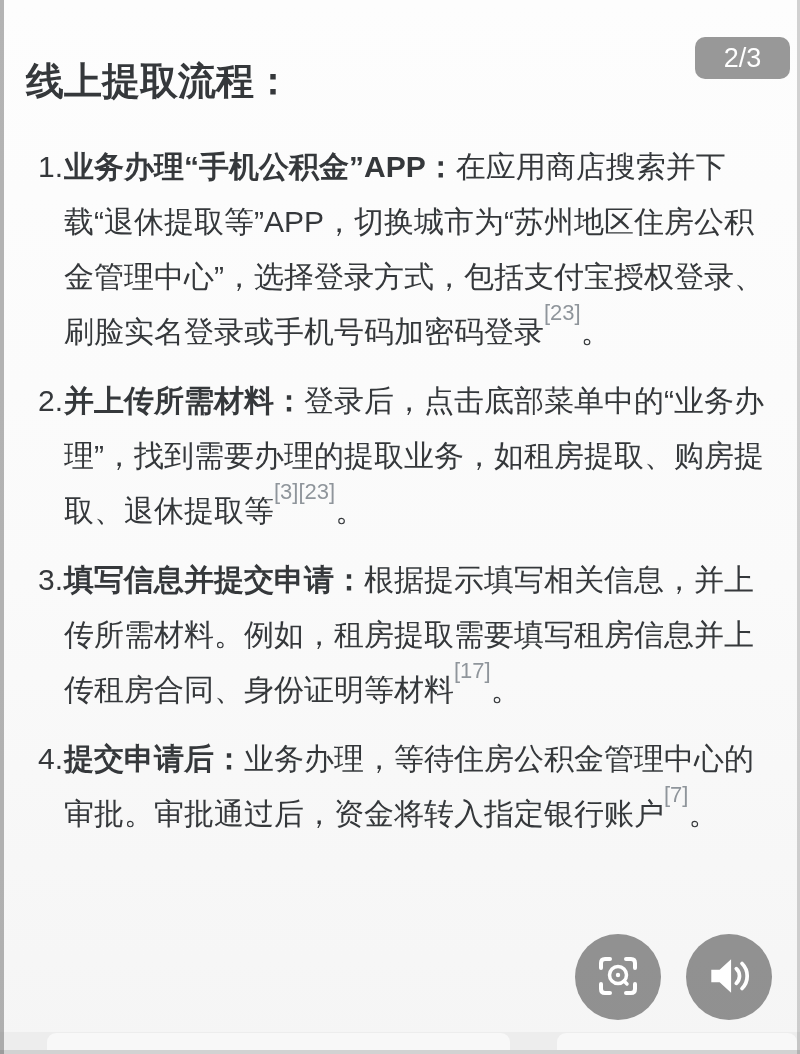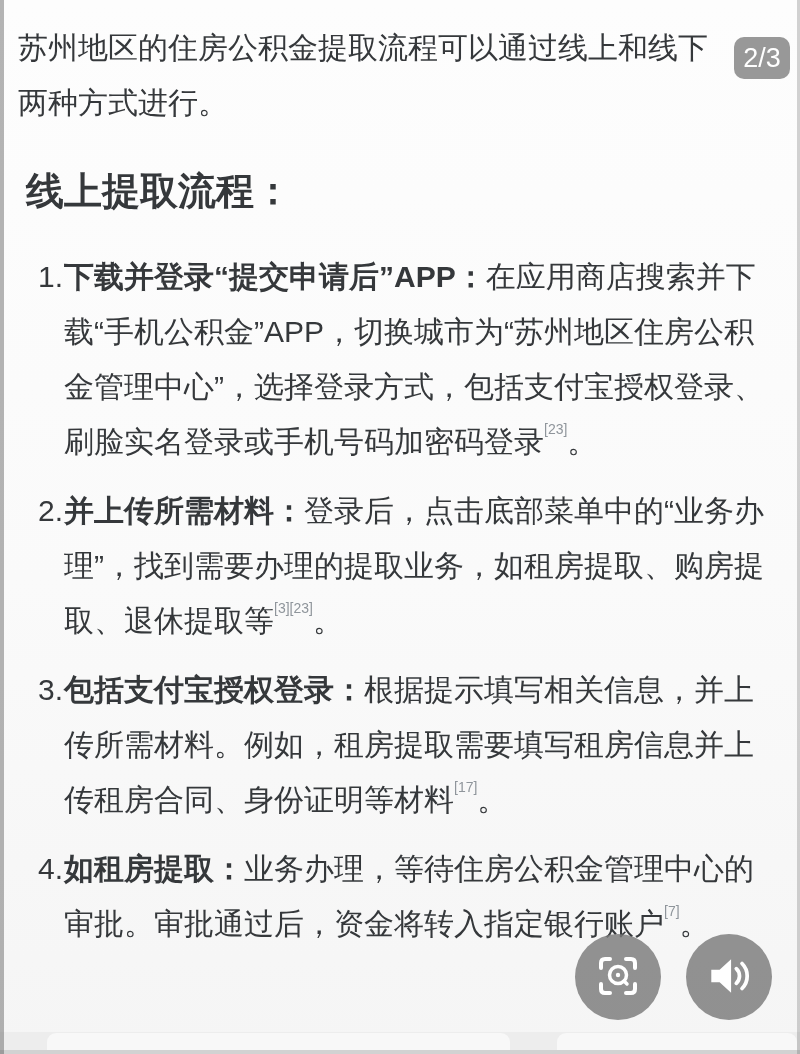--- a/index.html
+++ b/index.html
@@ -28,28 +28,28 @@
   }
   .steps{margin:30px 0 0 20px;padding:0;list-style:none;}
   .step{display:flex;margin-bottom:14px;}
   .step-num{flex:0 0 26px;font-size:30px;line-height:55px;}
   .step-body{
     width:706px;font-size:30px;line-height:55px;
     word-break:break-all;
   }
   .step-title{font-weight:bold;}
   .cite{
-    font-size:14px;color:#8f959b;
+    font-size:22px;color:#8f959b;
     position:relative;top:-0.52em;
     letter-spacing:0;line-height:0;
   }
 
   .page-badge{
     position:absolute;top:37px;right:10px;
-    width:56px;height:42px;
+    width:95px;height:42px;
     background:rgba(138,138,138,.88);
     color:#fff;font-size:27px;
     border-radius:10px;
     display:flex;align-items:center;justify-content:center;
     z-index:4;
   }
 
   .fab{
     position:absolute;width:86px;height:86px;border-radius:50%;
     background:rgba(122,122,122,.82);
@@ -76,38 +76,37 @@
 </head>
 <body>
 
 <div class="screen">
   <div class="edge-left"></div>
   <div class="edge-right"></div>
 
   <div class="page-badge">2/3</div>
 
   <div class="content">
-    <p class="intro">苏州地区的住房公积金提取流程可以通过线上和线下两种方式进行。</p>
     <h2 class="heading">线上提取流程：</h2>
     <ol class="steps">
         <li class="step">
           <span class="step-num">1.</span>
-          <div class="step-body"><span class="step-title">下载并登录“提交申请后”APP：</span><span>在应用商店搜索并下载“手机公积金”APP，切换城市为“苏州地区住房公积金管理中心”，选择登录方式，包括支付宝授权登录、刷脸实名登录或手机号码加密码登录</span><sup class="cite">[23]</sup><span>。</span></div>
+          <div class="step-body"><span class="step-title">业务办理“手机公积金”APP：</span><span>在应用商店搜索并下载“退休提取等”APP，切换城市为“苏州地区住房公积金管理中心”，选择登录方式，包括支付宝授权登录、刷脸实名登录或手机号码加密码登录</span><sup class="cite">[23]</sup><span>。</span></div>
         </li>
         <li class="step">
           <span class="step-num">2.</span>
           <div class="step-body"><span class="step-title">并上传所需材料：</span><span>登录后，点击底部菜单中的“业务办理”，找到需要办理的提取业务，如租房提取、购房提取、退休提取等</span><sup class="cite">[3]</sup><sup class="cite">[23]</sup><span>。</span></div>
         </li>
         <li class="step">
           <span class="step-num">3.</span>
-          <div class="step-body"><span class="step-title">包括支付宝授权登录：</span><span>根据提示填写相关信息，并上传所需材料。例如，租房提取需要填写租房信息并上传租房合同、身份证明等材料</span><sup class="cite">[17]</sup><span>。</span></div>
+          <div class="step-body"><span class="step-title">填写信息并提交申请：</span><span>根据提示填写相关信息，并上传所需材料。例如，租房提取需要填写租房信息并上传租房合同、身份证明等材料</span><sup class="cite">[17]</sup><span>。</span></div>
         </li>
         <li class="step">
           <span class="step-num">4.</span>
-          <div class="step-body"><span class="step-title">如租房提取：</span><span>业务办理，等待住房公积金管理中心的审批。审批通过后，资金将转入指定银行账户</span><sup class="cite">[7]</sup><span>。</span></div>
+          <div class="step-body"><span class="step-title">提交申请后：</span><span>业务办理，等待住房公积金管理中心的审批。审批通过后，资金将转入指定银行账户</span><sup class="cite">[7]</sup><span>。</span></div>
         </li>
       </ol>
   </div>
 
   <button class="fab fab-extract" aria-label="extract">
     <span>
       <svg width="48" height="48" viewBox="0 0 48 48" fill="none">
         <path d="M7 16 V11 Q7 7 11 7 H16" stroke="#fff" stroke-width="4" stroke-linecap="round" fill="none"></path>
         <path d="M32 7 H37 Q41 7 41 11 V16" stroke="#fff" stroke-width="4" stroke-linecap="round" fill="none"></path>
         <path d="M41 32 V37 Q41 41 37 41 H32" stroke="#fff" stroke-width="4" stroke-linecap="round" fill="none"></path>

